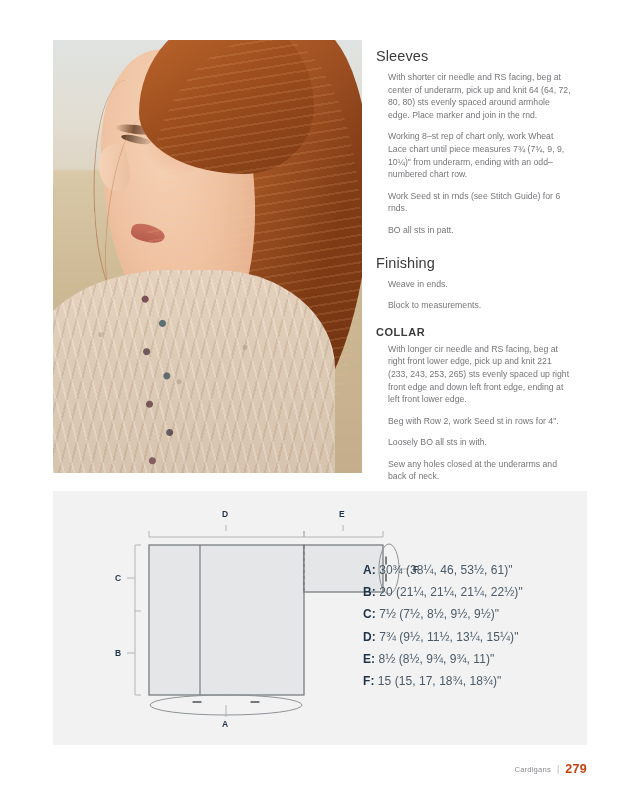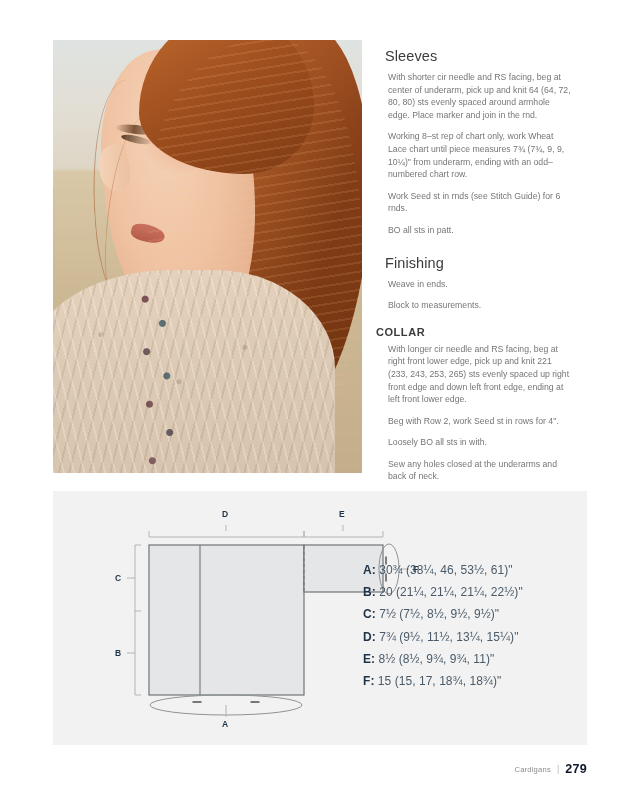--- a/index.html
+++ b/index.html
@@ -168,21 +168,21 @@
   .text-col {
     position: absolute;
     left: 376px;
     top: 48px;
     width: 196px;
   }
   h2.section-head {
     font-size: 14.5px;
     font-weight: 400;
     color: #3b3b3d;
-    margin: 0 0 7px 9px;
+    margin: 0 0 7px 0;
     letter-spacing: .1px;
   }
   h2.section-head.spaced { margin-top: 18px; }
   h3.sub-head {
     font-size: 11px;
     font-weight: 700;
     color: #3b3b3d;
     margin: 14px 0 5px 0;
     letter-spacing: .55px;
   }
@@ -237,21 +237,21 @@
     color: #8b8b90;
     letter-spacing: .2px;
   }
   .footer-rule {
     color: #b9b9bd;
     font-size: 9px;
   }
   .footer-page {
     font-size: 12.5px;
     font-weight: 700;
-    color: #0f172a;
+    color: #c2410c;
     letter-spacing: .3px;
   }
   .watermark {
     position: absolute;
     right: 14px;
     top: 810px;
     font-size: 11px;
     color: rgba(150,150,155,.42);
     letter-spacing: .3px;
     font-family: "Liberation Serif", serif;

